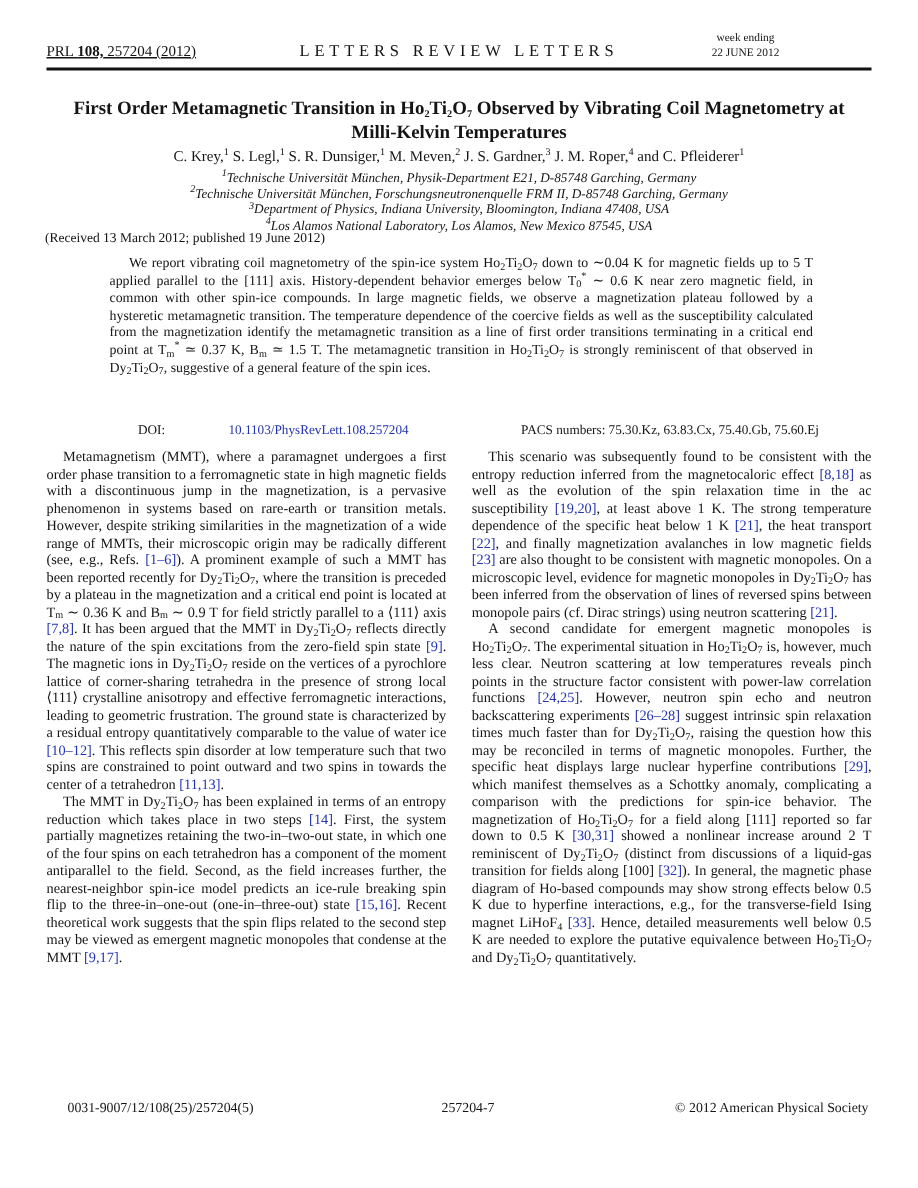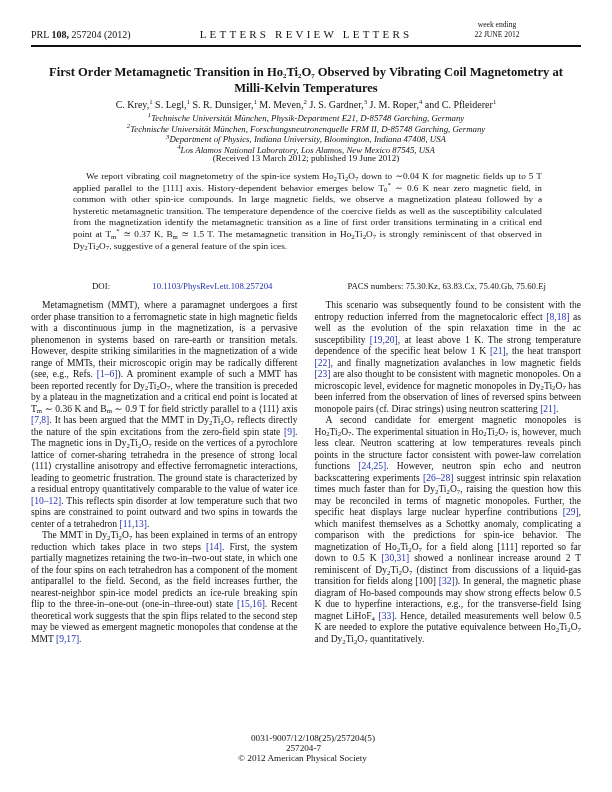--- a/index.html
+++ b/index.html
@@ -7,50 +7,50 @@
     width:612px;height:792px;background:#ffffff;position:relative;
     font-family:"Liberation Serif","DejaVu Serif",serif;color:#141414;
     margin:0 auto;overflow:hidden;
   }
   
   .header{
     position:absolute;top:20px;left:31px;right:31px;
     border-bottom:2px solid #111;padding-bottom:5px;
     display:flex;align-items:flex-end;
   }
-  .header-left{font-size:10px;width:168px;white-space:nowrap;}
+  .header-left{font-size:10px;width:168px;white-space:nowrap;text-decoration:underline;}
   .header-center{font-size:11px;letter-spacing:3.2px;flex:1;text-align:center;white-space:nowrap;}
   .header-right{font-size:7.6px;text-align:center;width:168px;line-height:1.3;}
   
   .title{
     position:absolute;top:64px;left:36px;right:36px;text-align:center;
     font-weight:bold;font-size:12.6px;line-height:1.3;
   }
   .authors{position:absolute;top:99px;left:30px;right:30px;text-align:center;font-size:10px;}
   .affils{position:absolute;top:113px;left:20px;right:20px;text-align:center;
     font-style:italic;font-size:8.8px;line-height:1.2;}
-  .received{position:absolute;top:153px;left:30px;right:30px;text-align:center;font-size:9px;}
+  .received{position:absolute;top:153px;left:30px;right:30px;font-size:9px;}
   
   .abstract{
     position:absolute;top:171px;left:73px;right:70px;
     font-size:9.25px;line-height:1.255;text-align:justify;text-indent:13px;
   }
   
   .doi-row{position:absolute;top:281px;left:92px;right:66px;font-size:8.8px;display:flex;}
   .pacs{margin-left:auto;}
   .link{color:#2433b0;text-decoration:none;margin-left:40px;}
   
   .columns{position:absolute;top:299px;left:31px;right:31px;display:flex;gap:17px;}
   .col{flex:1;font-size:9.55px;line-height:1.207;text-align:justify;}
   .col p{margin:0;text-indent:11px;}
   .cite{color:#2433b0;}
   sub{font-size:6.8px;line-height:0;position:relative;top:1.8px;vertical-align:baseline;}
   sup{font-size:6.8px;line-height:0;position:relative;top:-3.6px;vertical-align:baseline;}
   
-  .footer{position:absolute;top:733px;left:26px;right:31px;display:flex;font-size:9.2px;align-items:center;flex-direction:column;}
+  .footer{position:absolute;top:733px;left:26px;right:31px;display:flex;font-size:9.2px;align-items:flex-start;}
   .footer-left{flex:1;text-align:left;padding-left:19px;}
   .footer-center{flex:0 0 auto;text-align:center;}
   .footer-right{flex:1;text-align:right;padding-right:2px;}
 </style>
 </head>
 <body>
 
 <div class="page">
 
   <div class="header">

